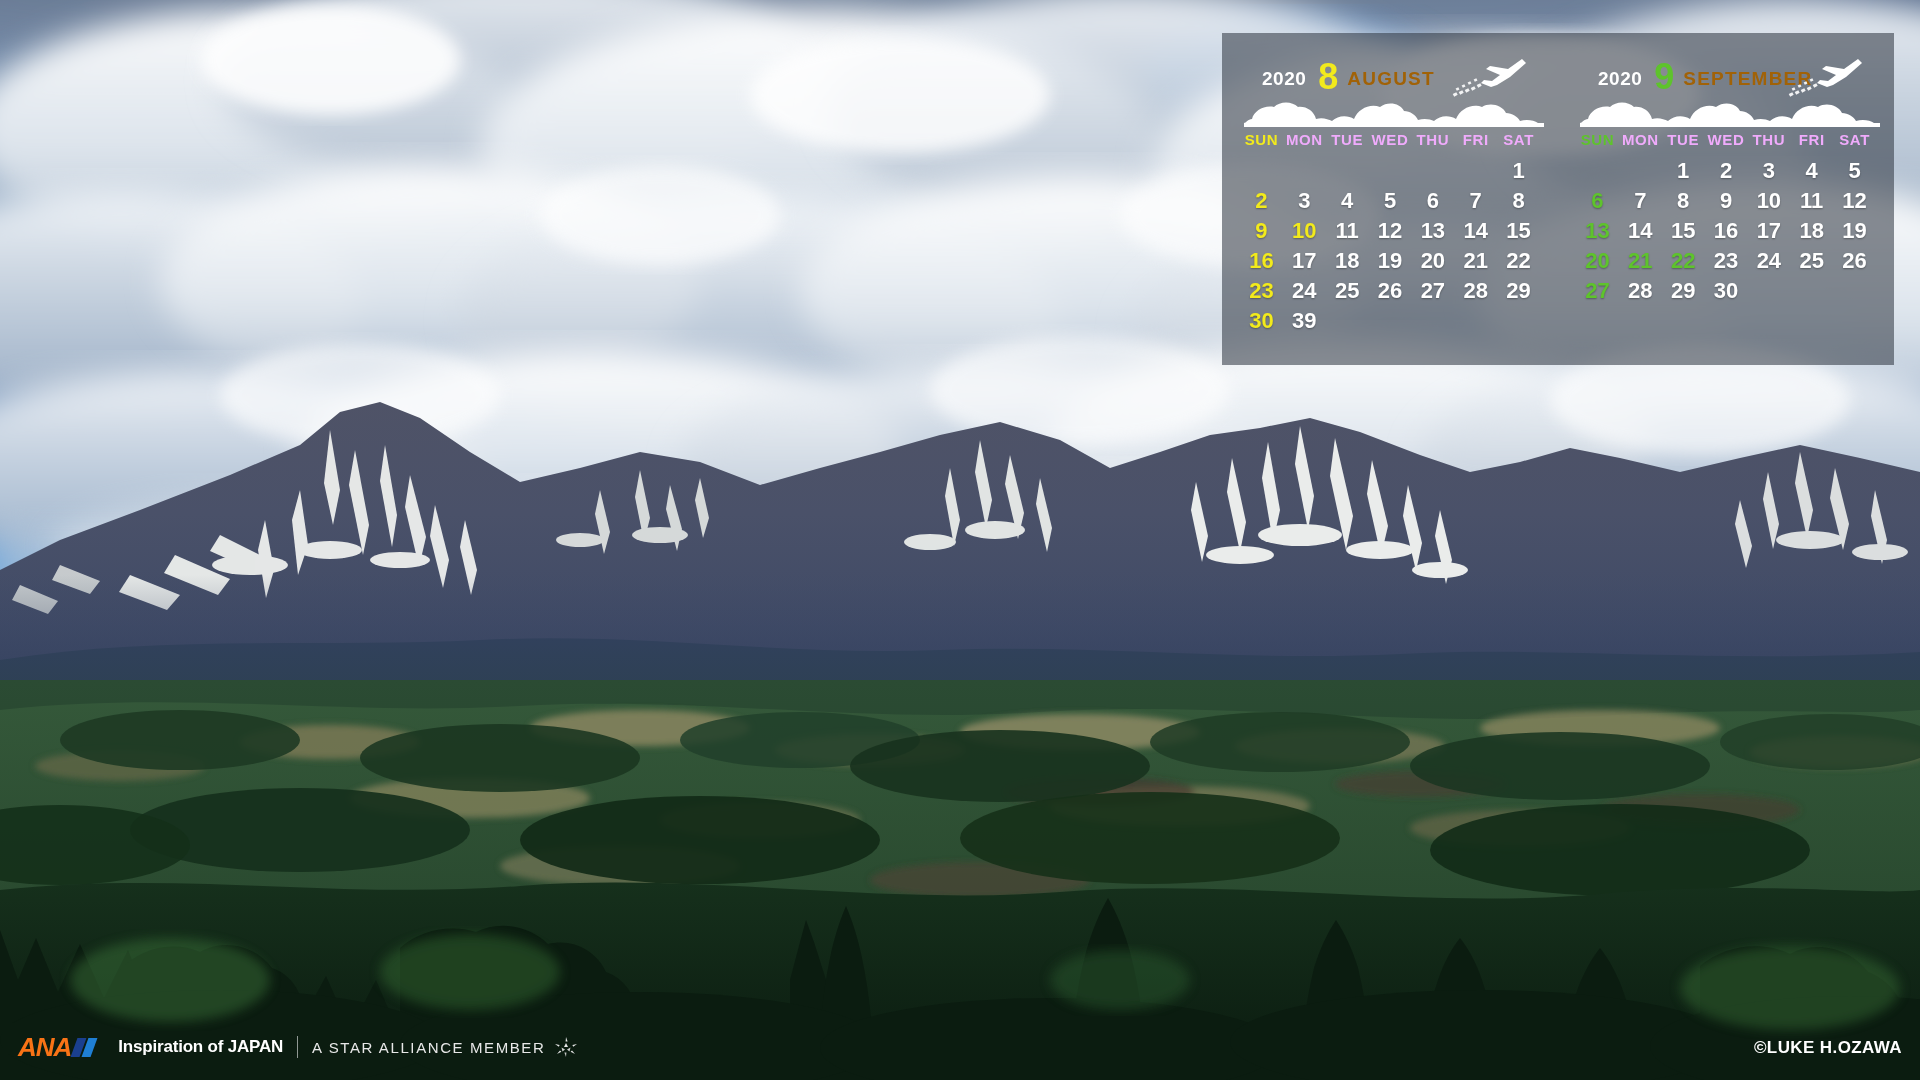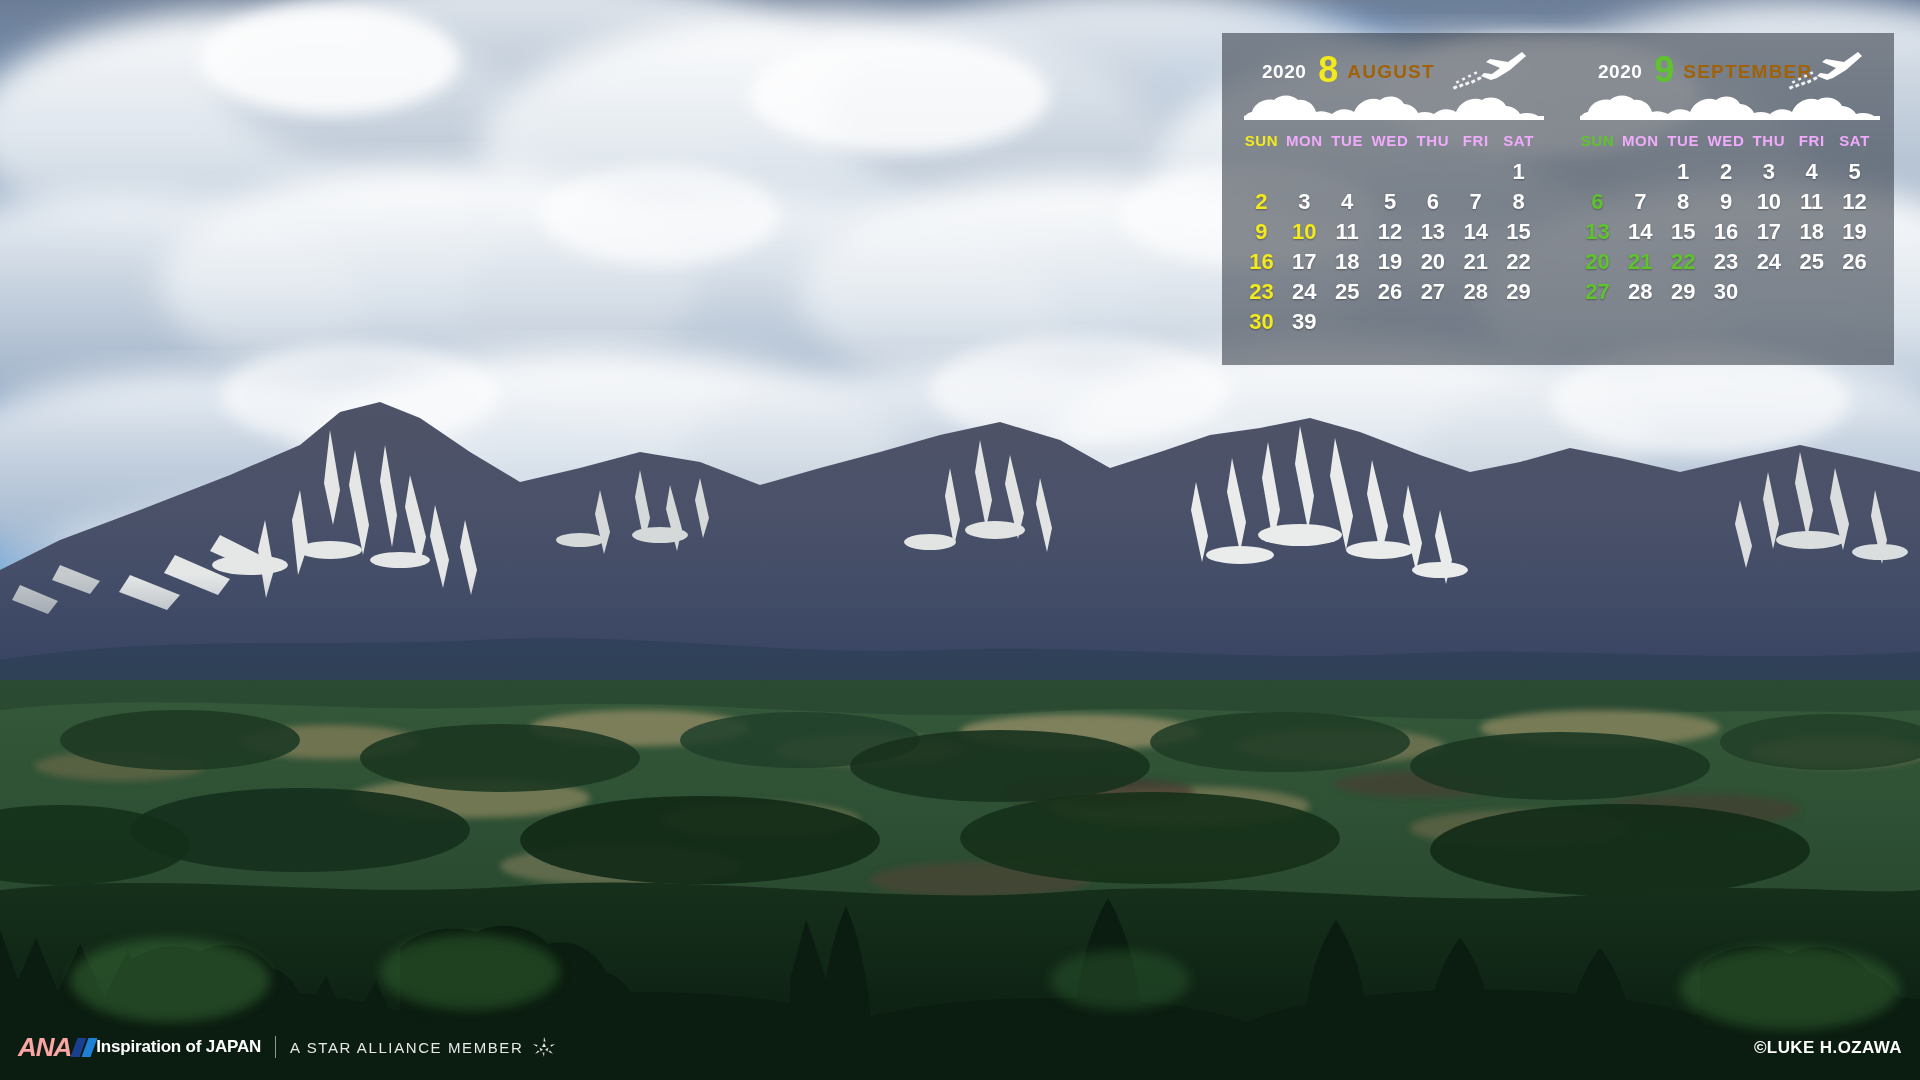--- a/index.html
+++ b/index.html
@@ -18,33 +18,33 @@
 
   
   .mtn-layer { position:absolute; left:0; width:1920px; }
 
   
   #calendar-panel {
     position:absolute; left:1222px; top:33px; width:672px; height:332px;
     background:rgba(46,54,64,0.56);
     backdrop-filter:blur(0px);
   }
-  .months { display:flex; height:100%; padding-top:15px; }
+  .months { display:flex; height:100%; padding-top:22px; }
   .month { width:50%; padding:0 18px; position:relative; }
 
   .m-head { display:flex; align-items:baseline; position:relative; height:40px; padding-left:22px; }
   .m-year { color:#ffffff; font-size:19px; font-weight:bold; letter-spacing:0.5px; }
   .m-num  { font-size:36px; font-weight:bold; line-height:1; margin:0 9px 0 12px; position:relative; top:4px; }
   .m-name { color:#a16207; font-size:19px; font-weight:bold; letter-spacing:1.2px; }
 
   .plane { position:absolute; right:10px; top:-2px; width:86px; height:44px; }
 
   .cloud-divider { margin:6px 4px 0 4px; height:26px; }
 
-  .dow-row { display:flex; margin-top:8px; }
+  .dow-row { display:flex; }
   .dow {
     flex:1; text-align:center; color:#f0abfc;
     font-size:15px; font-weight:bold; letter-spacing:0.6px;
   }
   .dow.sun-aug { color:#f2ea1c; }
   .dow.sun-sep { color:#5ec32c; }
 
   .weeks { margin-top:8px; }
   .week { display:flex; height:30px; align-items:center; }
   .day {
@@ -56,31 +56,31 @@
   .day.hl-sep { color:#5ec32c; }
   .day.empty { color:transparent; }
 
   
   #footer-left {
     position:absolute; left:18px; bottom:18px;
     display:flex; align-items:center; height:30px;
   }
   .ana-logo { display:flex; align-items:center; }
   .ana-word {
-    color:#fca5a5; font-size:26px; font-weight:bold;
+    color:#f97316; font-size:26px; font-weight:bold;
     font-style:italic; letter-spacing:-1px;
     font-family:"Liberation Sans", sans-serif;
   }
   .ana-bars { display:flex; margin-left:3px; transform:skewX(-20deg); }
   .ana-bar { width:9px; height:19px; margin-right:2px; }
   .ana-bar.b1 { background:#1a3f8f; }
   .ana-bar.b2 { background:#1f7fd4; }
   .insp {
     color:#ffffff; font-size:17px; font-weight:bold;
-    margin-left:0; letter-spacing:-0.2px;
+    margin-left:22px; letter-spacing:-0.2px;
   }
   .fdiv { width:1px; height:22px; background:rgba(255,255,255,0.55); margin:0 14px; }
   .star-txt {
     color:#e8e8e8; font-size:15px; letter-spacing:1.6px;
   }
   .star-mark { margin-left:8px; position:relative; width:26px; height:22px; }
 
   #footer-right {
     position:absolute; right:18px; bottom:22px;
     color:#ffffff; font-size:17px; font-weight:bold; letter-spacing:0.4px;

